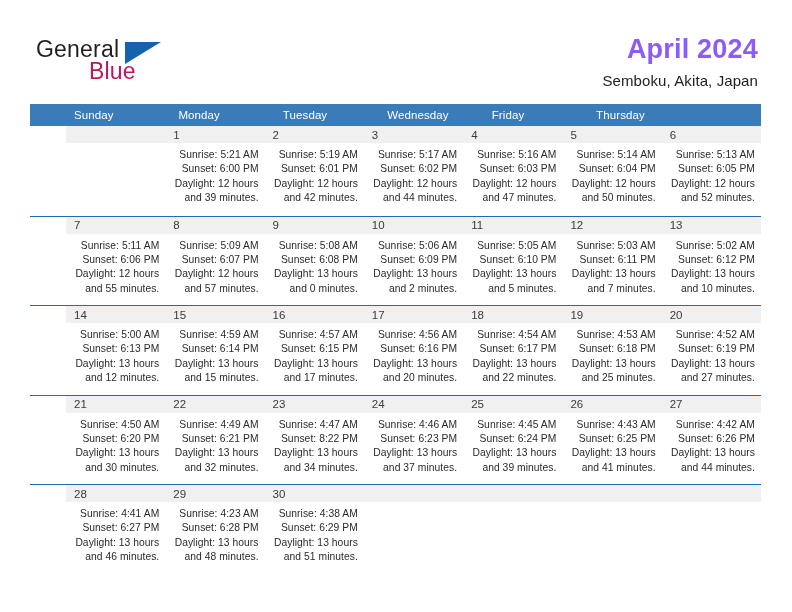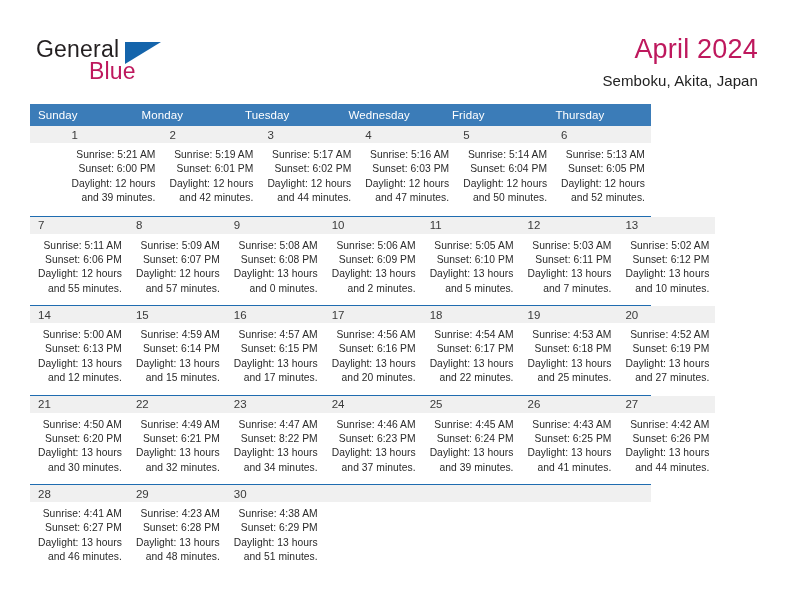--- a/index.html
+++ b/index.html
@@ -61,22 +61,22 @@
   }
 
   .title-block {
     position: absolute;
     right: 34px;
     top: 32px;
     text-align: right;
   }
   .month-title {
     font-size: 27px;
-    font-weight: 400;
-    color: #be185d;
+    font-weight: 700;
+    color: #8b5cf6;
     line-height: 34px;
     letter-spacing: 0.2px;
   }
   .location {
     font-size: 15px;
     font-weight: 400;
     color: #222222;
     line-height: 22px;
     margin-top: 4px;
     letter-spacing: 0.1px;
@@ -85,21 +85,22 @@
   
   .calendar {
     position: absolute;
     left: 30px;
     top: 104px;
     width: 731px;
   }
 
   .cal-row {
     display: flex;
-    width: 621px;
+    width: 731px;
+    padding-left: 36px;
   }
 
   .dow-row {
     background: #3b7cb8;
     height: 22px;
   }
   .dow-cell {
     width: 104.43px;
     height: 22px;
     padding-left: 8px;

